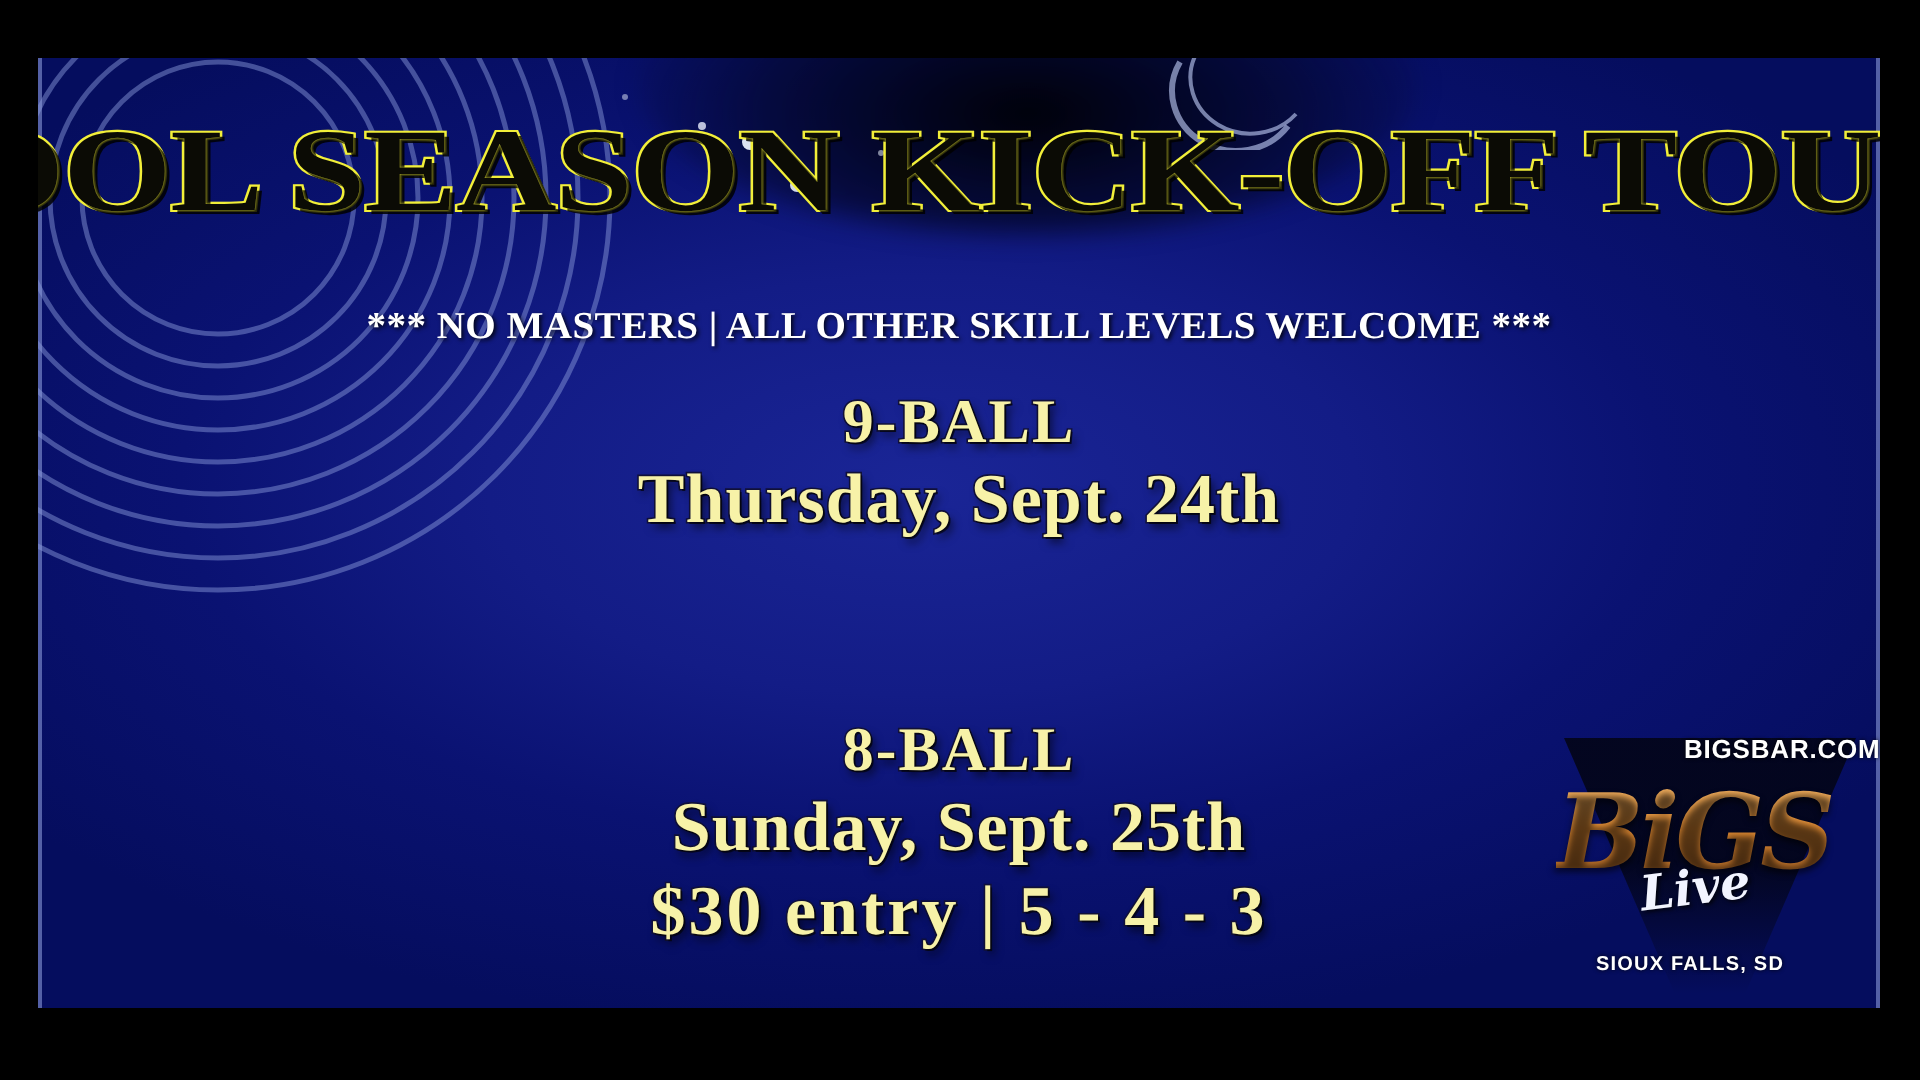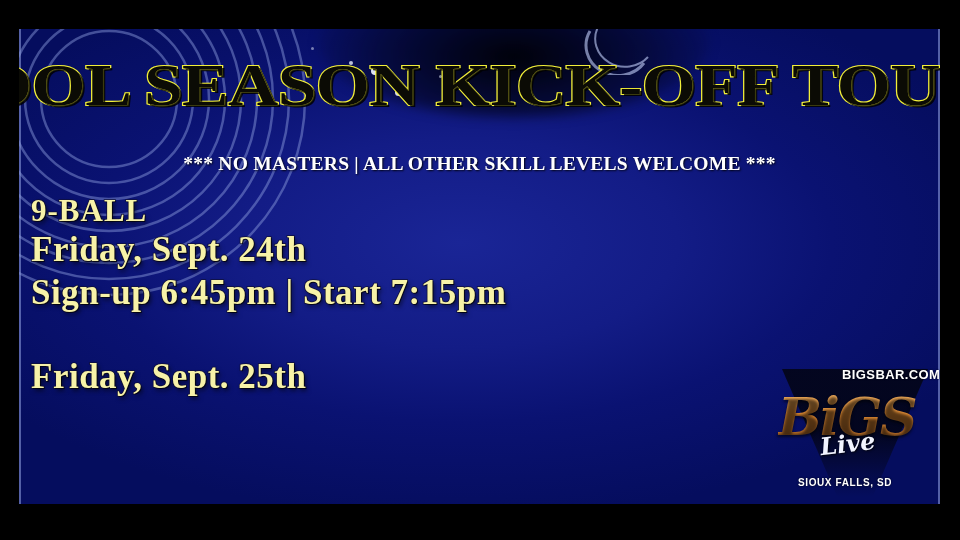--- a/index.html
+++ b/index.html
@@ -126,21 +126,21 @@
     transform: scaleX(1.03);
     text-shadow: 1px 1px 2px rgba(0,0,0,.85);
     white-space: nowrap;
   }
 
   
   .event-block {
     position: absolute;
     left: 0;
     right: 0;
-    padding-left: 12px;
+    text-align: center;
   }
   #block-9ball { top: 163px; }
   #block-8ball { top: 327px; }
 
   .ev-line {
     font-family: "Liberation Serif", "DejaVu Serif", serif;
     font-weight: 700;
     color: #f7f2a8;
     -webkit-text-stroke: 1.6px #12123a;
     paint-order: stroke fill;
@@ -283,26 +283,27 @@
     <div class="dot" style="left:376px;top:60px;width:7px;height:7px;opacity:.9;"></div>
     <div class="dot" style="left:420px;top:46px;width:3px;height:3px;opacity:.55;"></div>
     <div class="dot" style="left:292px;top:18px;width:3px;height:3px;opacity:.5;"></div>
 
     <div id="title">POOL SEASON KICK-OFF TOURNAMENT</div>
 
     <div id="subtitle">*** NO MASTERS | ALL OTHER SKILL LEVELS WELCOME ***</div>
 
     <div class="event-block" id="block-9ball">
       <div class="ev-line ev-head">9-BALL</div>
-      <div class="ev-line ev-date">Friday, Sept. 24th</div>
-      <div class="ev-line ev-times">Sign-up 6:45pm  |  Start 7:15pm</div>
+      <div class="ev-line ev-date">Thursday, Sept. 24th</div>
     </div>
 
     <div class="event-block" id="block-8ball">
-      <div class="ev-line ev-date">Friday, Sept. 25th</div>
+      <div class="ev-line ev-head">8-BALL</div>
+      <div class="ev-line ev-date">Sunday, Sept. 25th</div>
+      <div class="ev-line ev-entry">$30 entry  |  5 - 4 - 3</div>
     </div>
 
     <div id="logo">
       <div class="backdrop"></div>
       <div class="url">BIGSBAR.COM</div>
       <div class="bigs">BiGS</div>
       <div class="live">Live</div>
       <div class="city">SIOUX FALLS, SD</div>
     </div>
 

